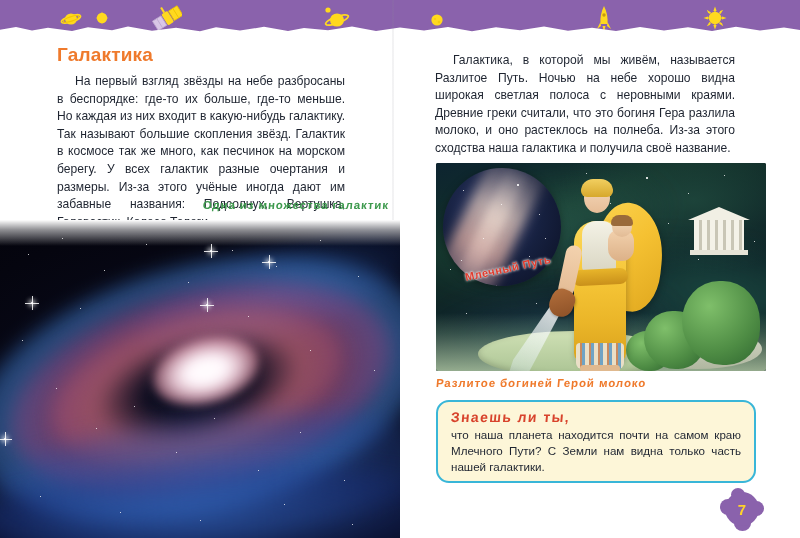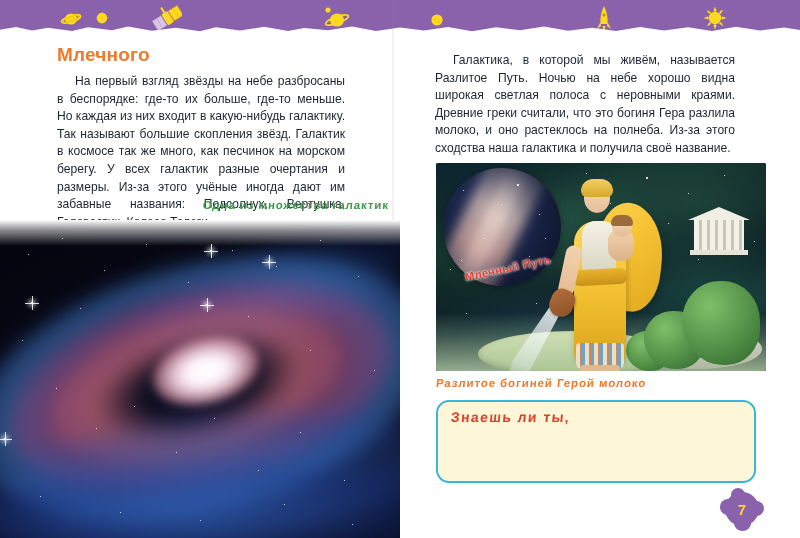--- a/index.html
+++ b/index.html
@@ -281,21 +281,21 @@
         <path d="M3.8 3.8 L8 6.4 L7 8 L5 6.8Z M20.2 20.2 L16 17.6 L17 16 L19 17.2Z M20.2 3.8 L17.6 8 L16 7 L17.2 5Z M3.8 20.2 L6.4 16 L8 17 L6.8 19Z"></path>
       </g>
     </svg>
     <div class="band-torn" style="
       clip-path:polygon(0% 100%,0% 52%,2% 22%,4% 60%,6% 30%,9% 66%,11% 26%,14% 58%,16% 18%,19% 64%,22% 30%,25% 70%,27% 24%,30% 62%,33% 20%,36% 68%,38% 32%,41% 58%,44% 18%,47% 66%,50% 28%,53% 62%,56% 22%,59% 70%,62% 26%,65% 58%,68% 18%,71% 64%,74% 30%,77% 68%,80% 22%,83% 60%,86% 26%,89% 66%,92% 20%,95% 62%,98% 28%,100% 56%,100% 100%);
     "></div>
   </div>
 
   <div class="gutter"></div>
 
-  <div class="heading">Млечного</div>
+  <div class="heading">Галактика</div>
   <div class="col col-left">
     <p>На первый взгляд звёзды на небе разбросаны в беспорядке: где-то их больше, где-то меньше. Но каждая из них входит в какую-нибудь галактику. Так называют большие скопления звёзд. Галактик в космосе так же много, как песчинок на морском берегу. У всех галактик разные очертания и размеры. Из-за этого учёные иногда дают им забавные названия: Подсолнух, Вертушка, Головастик, Колесо Телеги.</p>
   </div>
 
   <div class="col col-right">
     <p>Галактика, в которой мы живём, называется Разлитое Путь. Ночью на небе хорошо видна широкая светлая полоса с неровными краями. Древние греки считали, что это богиня Гера разлила молоко, и оно растеклось на полнеба. Из-за этого сходства наша галактика и получила своё название.</p>
   </div>
 
   <div class="cap-green">Одна из множества галактик</div>
 
@@ -409,20 +409,21 @@
       <span class="star" style="left:58px;top:36px;width:1.2px;height:1.2px"></span>
       <span class="star" style="left:102px;top:70px;width:1.4px;height:1.4px"></span>
     </div>
   </div>
   <div class="mw-label">Млечный Путь</div>
 
   <div class="cap-orange">Разлитое богиней Герой молоко</div>
 
   <div class="dyk">
     <div class="dyk-title">Знаешь ли ты,</div>
+    <div class="dyk-body">что наша планета находится почти на самом краю Млечного Пути? С Земли нам видна только часть нашей галактики.</div>
   </div>
 
   <div class="pagenum">
     <div class="b5"></div>
       <div class="b2"></div>
       <div class="b3"></div>
       <div class="b4"></div>
     <div class="blob"></div>
     <div class="num">7</div>
   </div>

